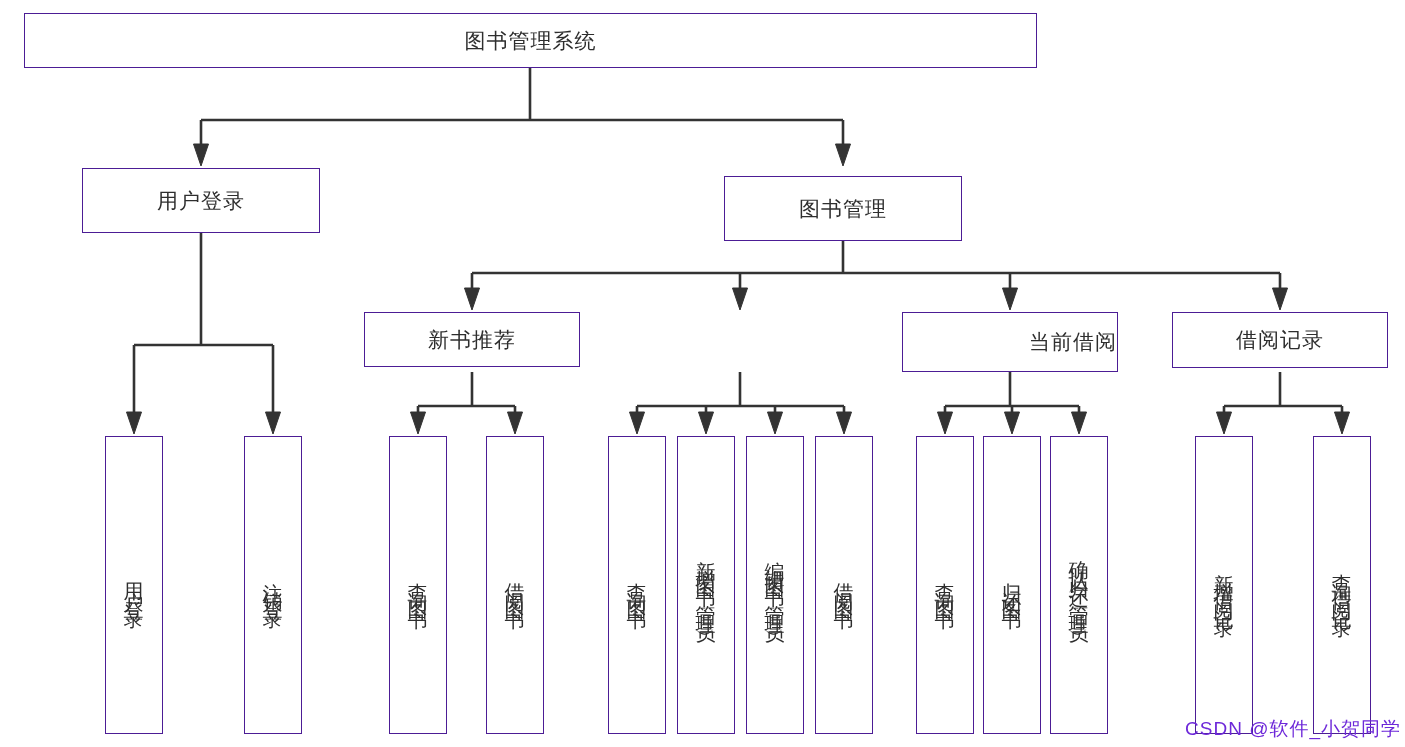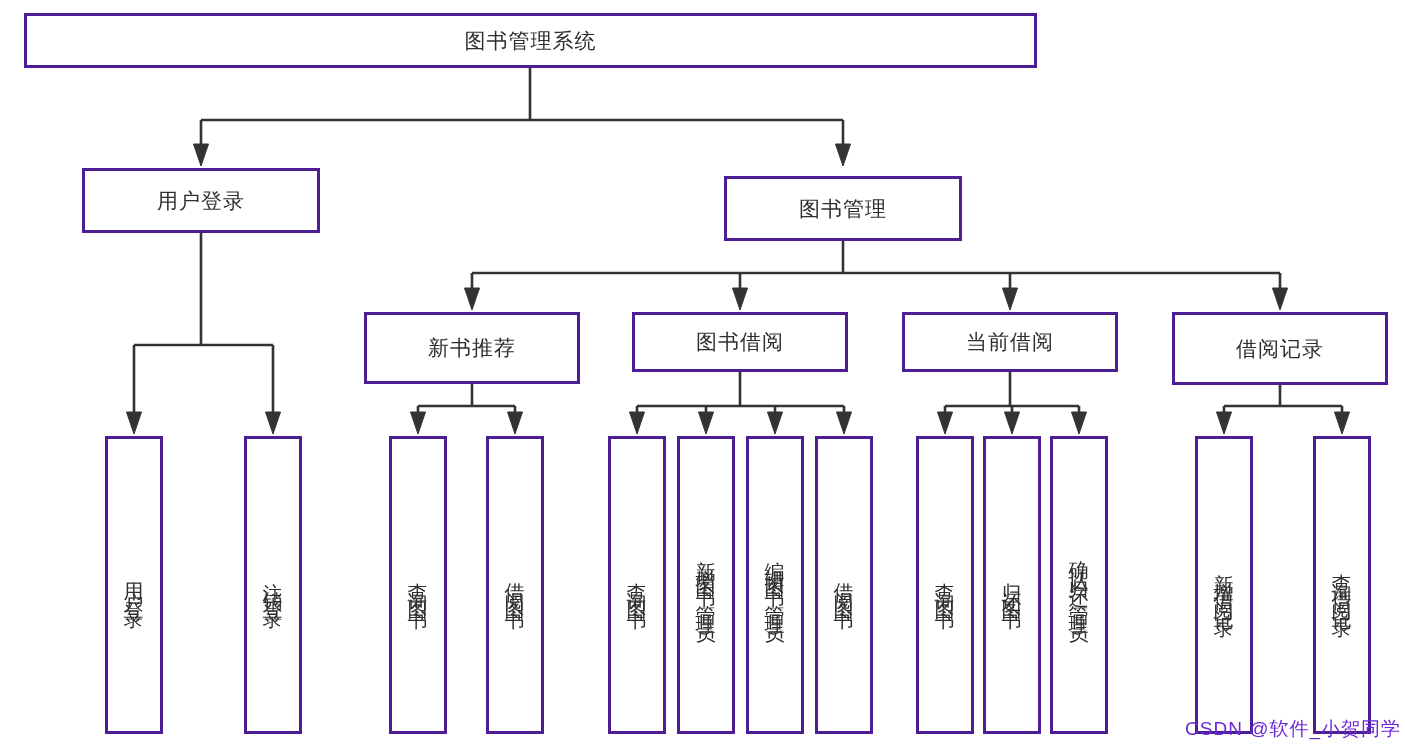--- a/index.html
+++ b/index.html
@@ -19,21 +19,21 @@
     position: absolute;
     left: 0;
     top: 0;
     width: 1405px;
     height: 747px;
   }
   .node {
     position: absolute;
     box-sizing: border-box;
     background: #ffffff;
-    border: 3px solid #4c1d95;
+    border: 1px solid #4c1d95;
     display: flex;
     align-items: center;
     justify-content: center;
     color: #2e2e2e;
   }
   .hnode {
     font-size: 21px;
     letter-spacing: 1px;
   }
   .leaf .vlabel {
@@ -113,30 +113,27 @@
     <span>图书管理系统</span>
   </div>
 
   <div class="node hnode" style="left:82px; top:168px; width:238px; height:65px;">
     <span>用户登录</span>
   </div>
   <div class="node hnode" style="left:724px; top:168px; width:238px; height:65px;margin-top:8px;">
     <span>图书管理</span>
   </div>
 
-  <div class="node hnode" style="left:364px; top:312px; width:216px; height:72px;">
+  <div class="node hnode" style="left:364px; top:312px; width:216px; height:55px;">
     <span>新书推荐</span>
   </div>
-  <div class="node hnode" style="left:632px; top:312px; width:216px; height:60px;">
-    <span>图书借阅</span>
-  </div>
-  <div class="node hnode" style="left:902px; top:312px; width:216px; height:60px;">
+  <div class="node hnode" style="left:902px; top:312px; width:216px; height:60px;justify-content:flex-end;">
     <span>当前借阅</span>
   </div>
-  <div class="node hnode" style="left:1172px; top:312px; width:216px; height:73px;">
+  <div class="node hnode" style="left:1172px; top:312px; width:216px; height:56px;">
     <span>借阅记录</span>
   </div>
 
   <div class="node leaf" style="left:105px; top:436px; width:58px; height:298px;">
     <span class="vlabel">用户登录</span>
   </div>
   <div class="node leaf" style="left:244px; top:436px; width:58px; height:298px;">
     <span class="vlabel">注销登录</span>
   </div>
 

